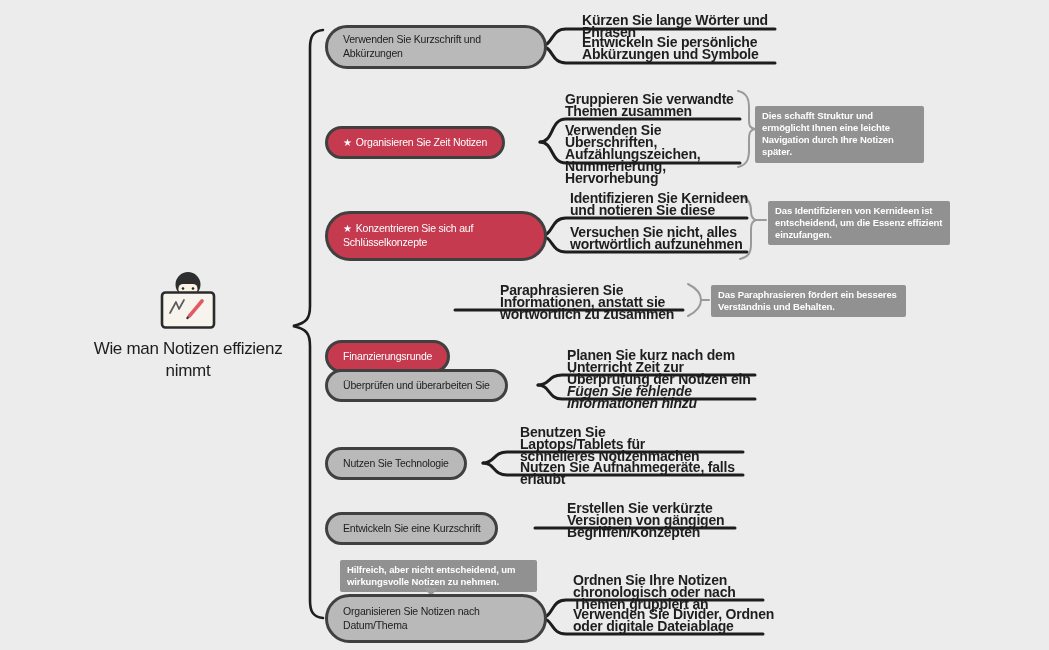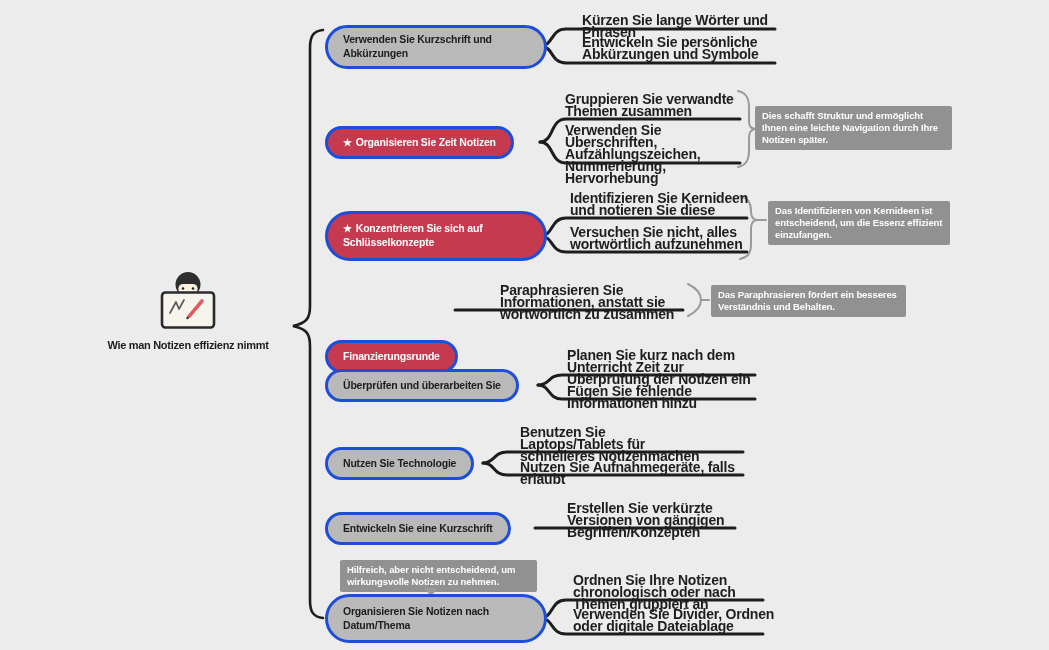--- a/index.html
+++ b/index.html
@@ -5,23 +5,23 @@
   html,body{margin:0;padding:0;}
   body{
     width:1049px;height:650px;position:relative;overflow:hidden;
     background:#ececec;
     font-family:"Liberation Sans",sans-serif;
   }
   #canvas{position:absolute;inset:0;width:1049px;height:650px;}
   svg.connectors{position:absolute;left:0;top:0;z-index:1;}
   .node{
     position:absolute;box-sizing:border-box;z-index:2;
-    border:3px solid #1d4ed8;border-radius:26px;
+    border:3px solid #404040;border-radius:26px;
     background:#b9b9b9;color:#1d1d1d;
-    font-weight:bold;font-size:10.5px;line-height:1.3;letter-spacing:-0.2px;
+    font-weight:normal;font-size:10.5px;line-height:1.3;letter-spacing:-0.2px;
     display:flex;align-items:center;
   }
   .node.red{background:#c63a50;color:#ffffff;}
   .node.fit{width:max-content;white-space:nowrap;padding:0 15px;height:33px;}
   .node.wrap{padding:0 15px;}
   .node .star{margin-right:4px;font-size:10px;}
   .leaf{
     position:absolute;z-index:2;color:#1e1e1e;
     font-weight:bold;font-size:14px;line-height:12px;letter-spacing:-0.2px;
   }
@@ -33,21 +33,21 @@
   }
   .note-tail{
     position:absolute;z-index:2;width:0;height:0;
     border-left:7px solid transparent;border-right:7px solid transparent;
     border-top:8px solid #9a9a9a;
   }
   #root-topic{position:absolute;left:78px;top:272px;width:220px;z-index:2;text-align:center;}
   #root-icon{display:block;margin:0 auto;}
   #root-title{
     margin-top:6px;color:#1d1d1d;
-    font-weight:bold;font-size:11px;line-height:1.3;letter-spacing:-0.3px;
+    font-weight:normal;font-size:17px;line-height:1.3;letter-spacing:-0.3px;
   }
 </style>
 </head>
 <body>
 
 <div id="canvas">
 
   <svg class="connectors" width="1049" height="650" viewBox="0 0 1049 650">
 
     <path d="M 323 30 C 312 31 310 38 310 48 L 310 306 C 310 318 307 323 293 326 C 307 329 310 334 310 346 L 310 600 C 310 610 312 617 323 618" fill="none" stroke="#1d1d1d" stroke-width="2.6" stroke-linecap="round"></path>
@@ -102,40 +102,40 @@
   </div>
   <div class="leaf" style="left:582px;top:14px;width:210px;"><span>Kürzen Sie lange Wörter und Phrasen</span></div>
   <div class="leaf" style="left:582px;top:36px;width:205px;"><span>Entwickeln Sie persönliche Abkürzungen und Symbole</span></div>
 
   <div class="node red fit" style="left:325px;top:126px;">
     <span class="star">★</span>
     <span>Organisieren Sie Zeit Notizen</span>
   </div>
   <div class="leaf" style="left:565px;top:124px;width:185px;"><span>Verwenden Sie Überschriften, Aufzählungszeichen, Nummerierung, Hervorhebung</span></div>
   <div class="leaf" style="left:565px;top:93px;width:185px;"><span>Gruppieren Sie verwandte Themen zusammen</span></div>
-  <div class="note" style="left:755px;top:106px;width:197px;"><span>Dies schafft Struktur und ermöglicht Ihnen eine leichte Navigation durch Ihre Notizen später.</span></div>
+  <div class="note" style="left:755px;top:106px;width:169px;"><span>Dies schafft Struktur und ermöglicht Ihnen eine leichte Navigation durch Ihre Notizen später.</span></div>
 
   <div class="node red wrap" style="left:325px;top:211px;width:222px;height:50px;">
     <div><span class="star">★</span><span>Konzentrieren Sie sich auf Schlüsselkonzepte</span></div>
   </div>
   <div class="leaf" style="left:570px;top:192px;width:195px;"><span>Identifizieren Sie Kernideen und notieren Sie diese</span></div>
   <div class="leaf" style="left:570px;top:226px;width:195px;"><span>Versuchen Sie nicht, alles wortwörtlich aufzunehmen</span></div>
   <div class="note" style="left:768px;top:201px;width:182px;"><span>Das Identifizieren von Kernideen ist entscheidend, um die Essenz effizient einzufangen.</span></div>
 
   <div class="node red fit" style="left:325px;top:294px;margin-top:46px;">
     <span>Finanzierungsrunde</span>
   </div>
   <div class="leaf" style="left:500px;top:284px;width:190px;"><span>Paraphrasieren Sie Informationen, anstatt sie wortwörtlich zu zusammen</span></div>
   <div class="note" style="left:711px;top:285px;width:195px;"><span>Das Paraphrasieren fördert ein besseres Verständnis und Behalten.</span></div>
 
   <div class="node fit" style="left:325px;top:369px;">
     <span>Überprüfen und überarbeiten Sie</span>
   </div>
   <div class="leaf" style="left:567px;top:349px;width:200px;"><span>Planen Sie kurz nach dem Unterricht Zeit zur Überprüfung der Notizen ein</span></div>
-  <div class="leaf" style="left:567px;top:385px;width:215px;"><span>Fügen Sie fehlende Informationen hinzu</span></div>
+  <div class="leaf" style="left:567px;top:385px;width:215px;font-style:italic;"><span>Fügen Sie fehlende Informationen hinzu</span></div>
 
   <div class="node fit" style="left:325px;top:447px;">
     <span>Nutzen Sie Technologie</span>
   </div>
   <div class="leaf" style="left:520px;top:426px;width:180px;"><span>Benutzen Sie Laptops/Tablets für schnelleres Notizenmachen</span></div>
   <div class="leaf" style="left:520px;top:461px;width:225px;"><span>Nutzen Sie Aufnahmegeräte, falls erlaubt</span></div>
 
   <div class="node fit" style="left:325px;top:512px;">
     <span>Entwickeln Sie eine Kurzschrift</span>
   </div>

